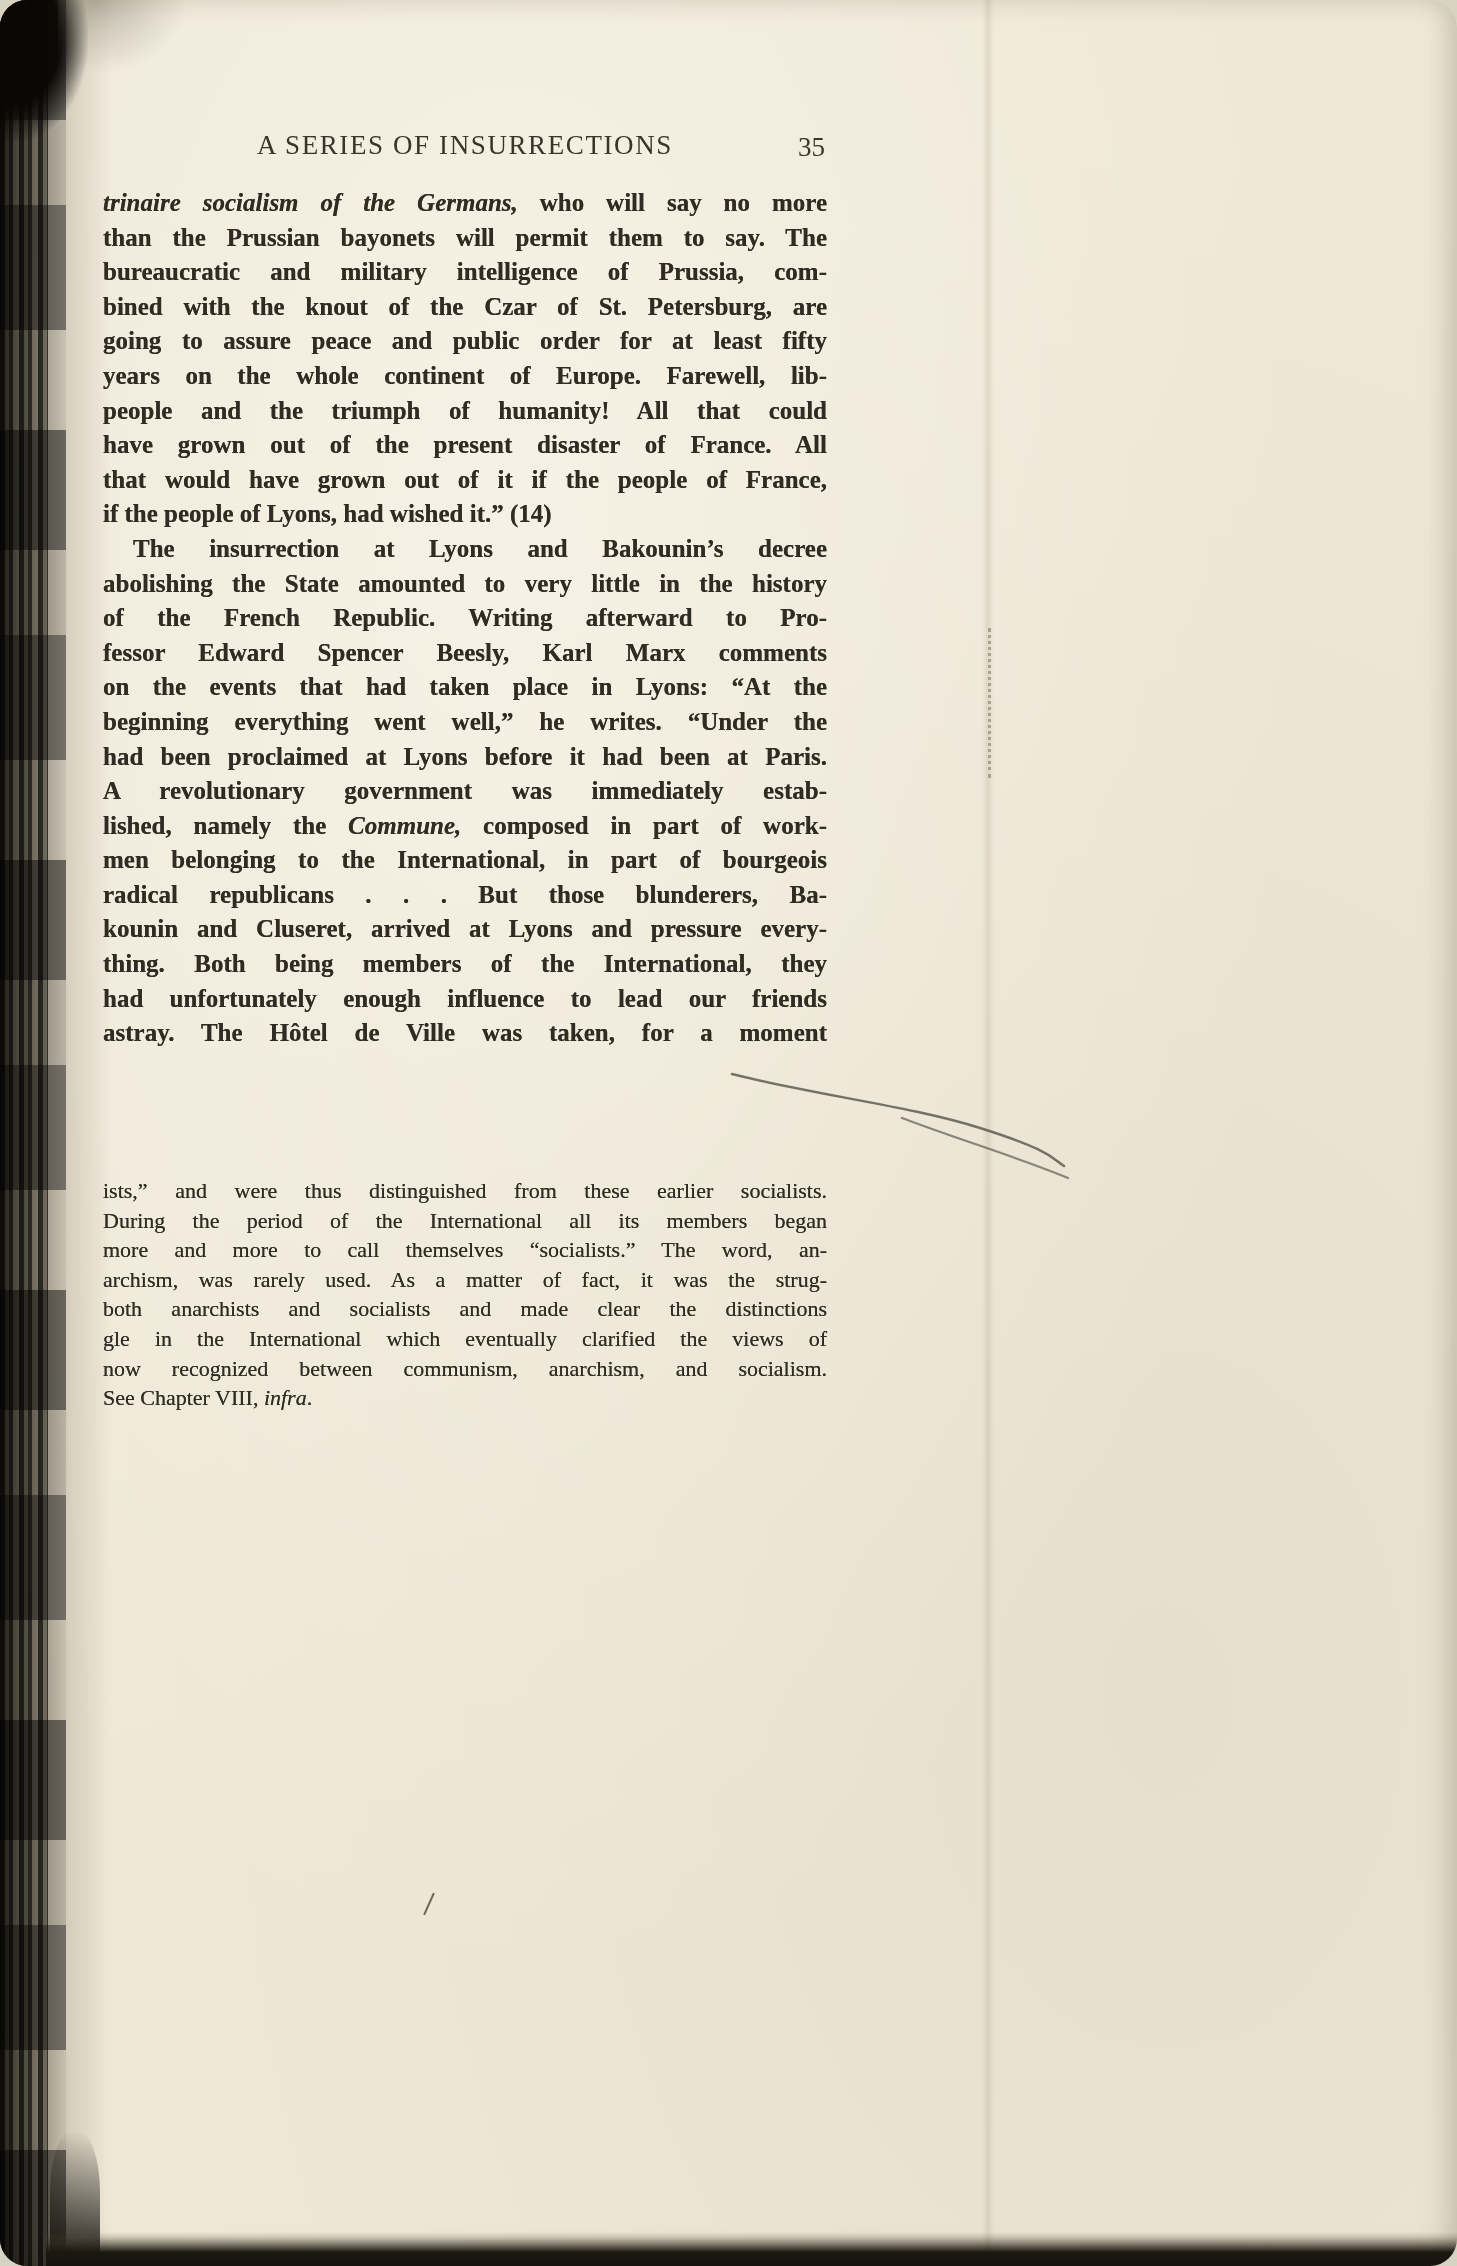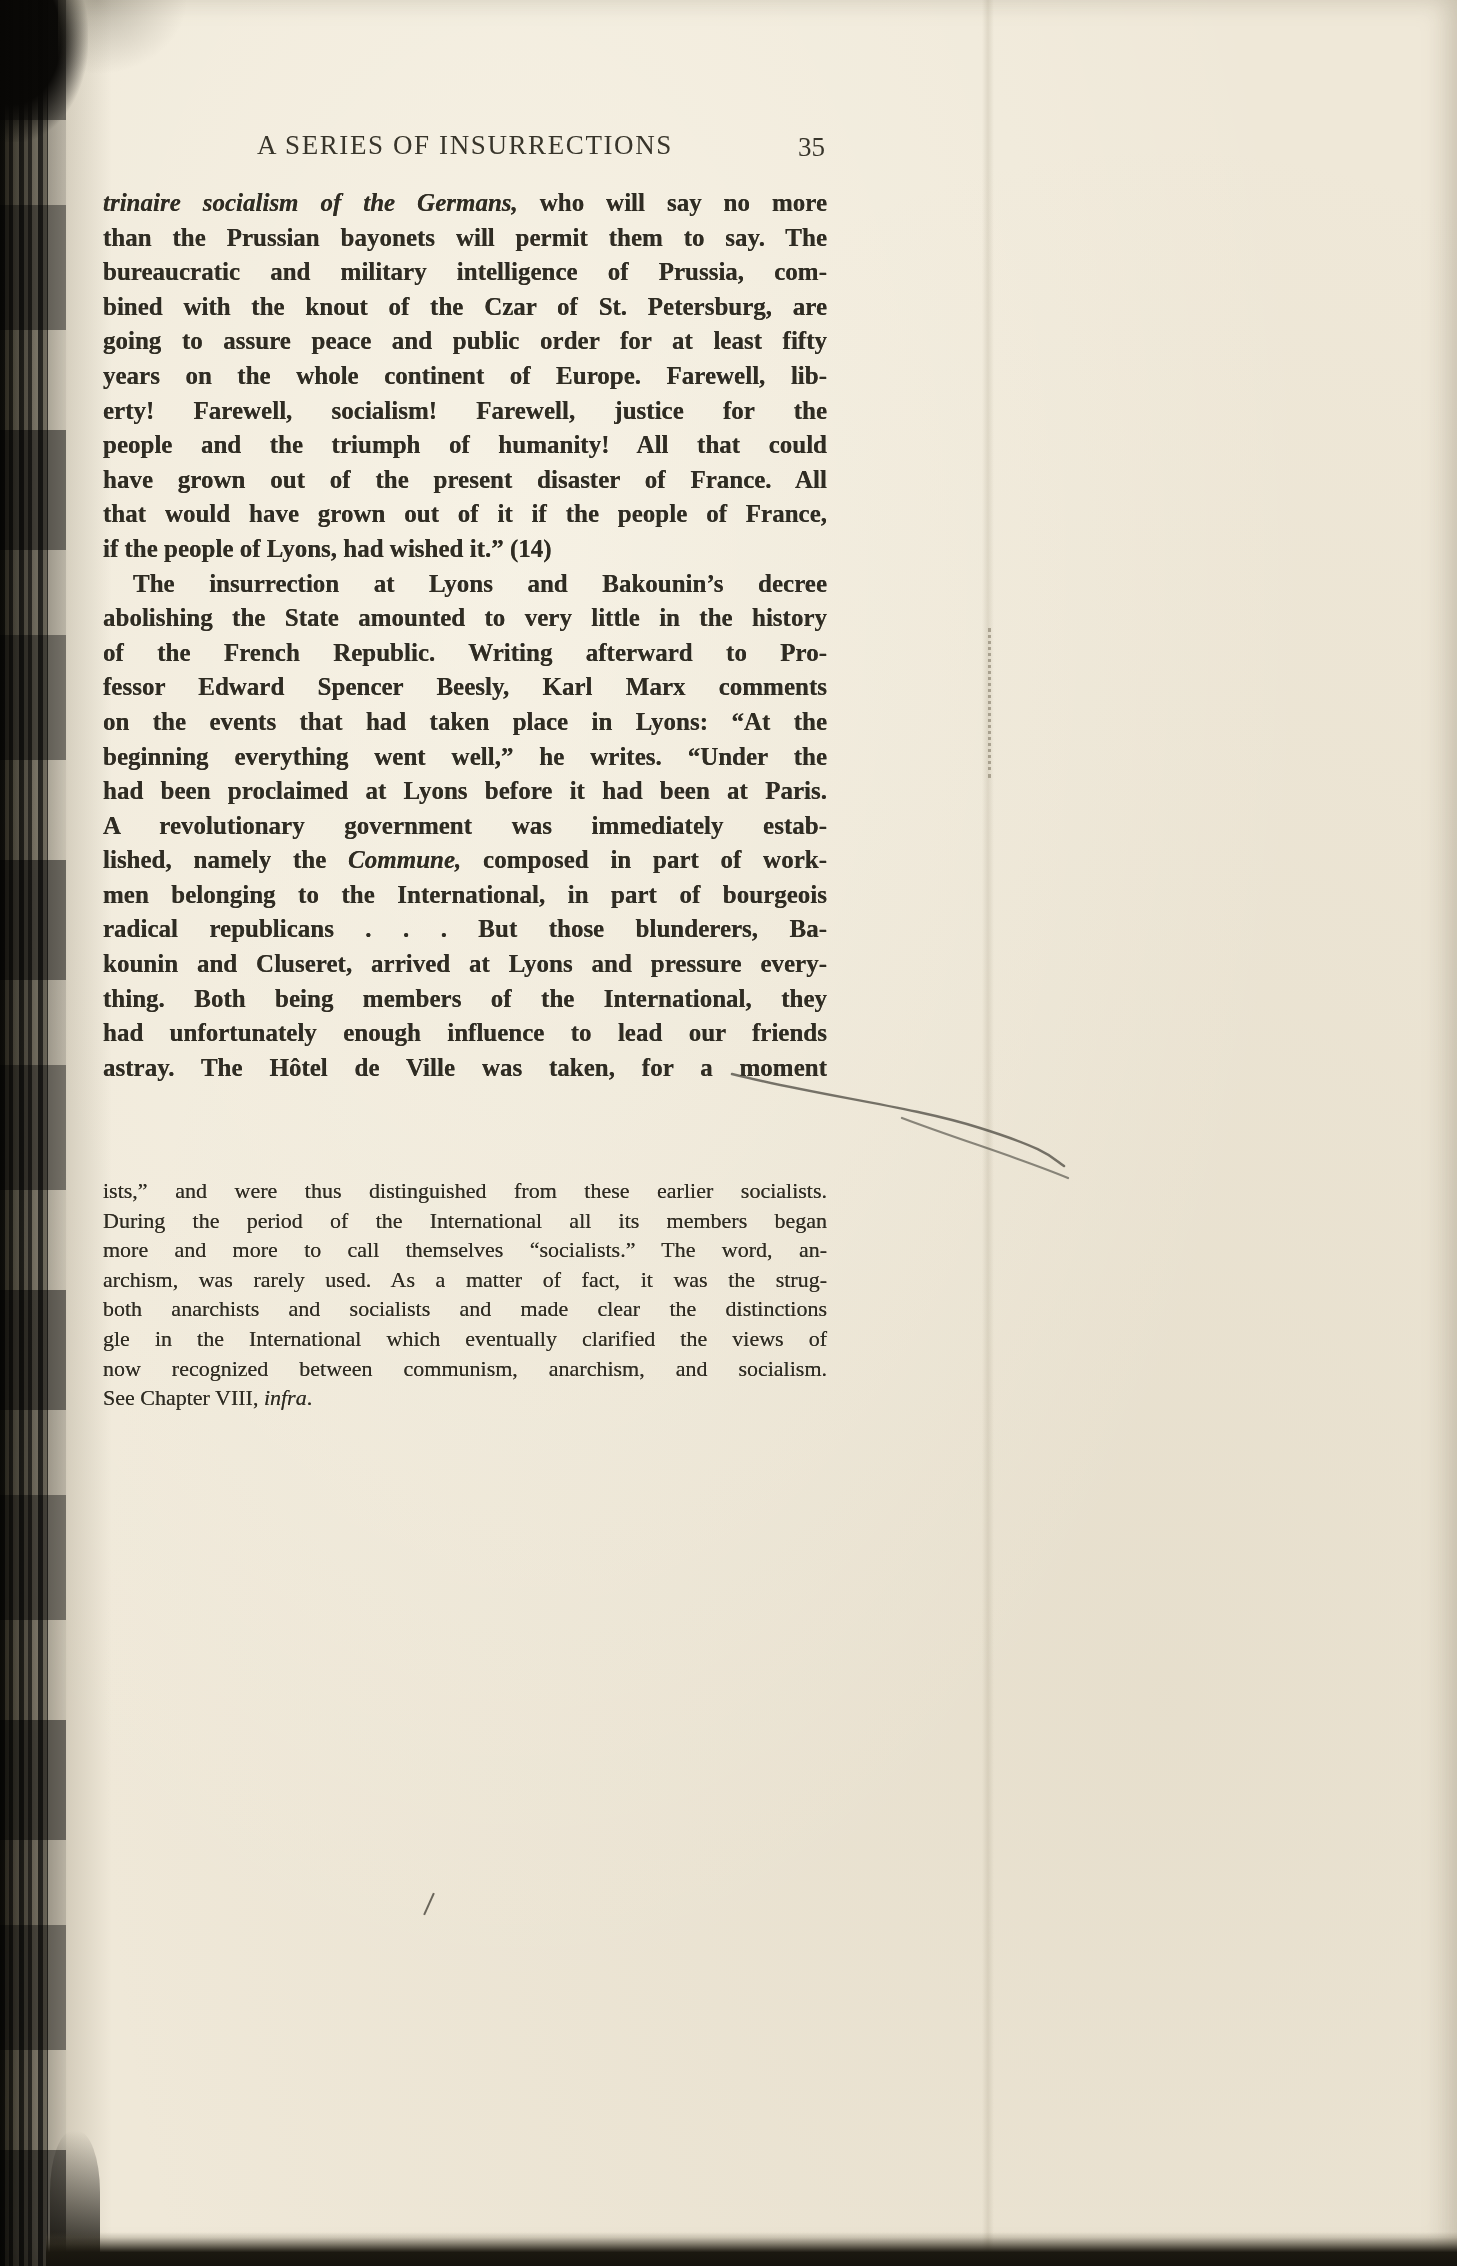--- a/index.html
+++ b/index.html
@@ -8,20 +8,21 @@
     width: 1457px;
     height: 2266px;
     background:
       radial-gradient(ellipse at 35% 25%, rgba(255,253,244,0.45), rgba(255,253,244,0) 60%),
       radial-gradient(ellipse at 80% 75%, rgba(200,190,165,0.22), rgba(200,190,165,0) 65%),
       #efe8d8;
     overflow: hidden;
     font-family: "Liberation Serif", serif;
     color: #2f2c23;
     box-shadow: inset -10px 0 26px rgba(120,110,88,0.22), inset 0 -12px 28px rgba(120,110,88,0.18);
+    border-radius: 27px;
   }
 
   
   .binding-fade {
     position: absolute; left: 0; top: 0; bottom: 0; width: 112px;
     background: linear-gradient(90deg,
       rgba(18,16,10,0.92) 0px, rgba(30,27,18,0.68) 18px,
       rgba(70,63,48,0.42) 42px, rgba(120,110,88,0.22) 68px,
       rgba(120,110,88,0) 112px);
   }
@@ -119,21 +120,20 @@
     <span class="page-num">35</span>
   </div>
 
   <div class="body-text">
       <div class="line"><span></span><i>trinaire socialism of the Germans,</i><span> who will say no more</span></div>
       <div class="line"><span>than the Prussian bayonets will permit them to say. The</span></div>
       <div class="line"><span>bureaucratic and military intelligence of Prussia, com-</span></div>
       <div class="line"><span>bined with the knout of the Czar of St. Petersburg, are</span></div>
       <div class="line"><span>going to assure peace and public order for at least fifty</span></div>
       <div class="line"><span>years on the whole continent of Europe. Farewell, lib-</span></div>
-      <div class="line"><span>erty! Farewell, socialism! Farewell, justice for the</span></div>
       <div class="line"><span>people and the triumph of humanity! All that could</span></div>
       <div class="line"><span>have grown out of the present disaster of France. All</span></div>
       <div class="line"><span>that would have grown out of it if the people of France,</span></div>
       <div class="line last"><span>if the people of Lyons, had wished it.” (14)</span></div>
       <div class="line indent"><span>The insurrection at Lyons and Bakounin’s decree</span></div>
       <div class="line"><span>abolishing the State amounted to very little in the history</span></div>
       <div class="line"><span>of the French Republic. Writing afterward to Pro-</span></div>
       <div class="line"><span>fessor Edward Spencer Beesly, Karl Marx comments</span></div>
       <div class="line"><span>on the events that had taken place in Lyons: “At the</span></div>
       <div class="line"><span>beginning everything went well,” he writes. “Under the</span></div>

